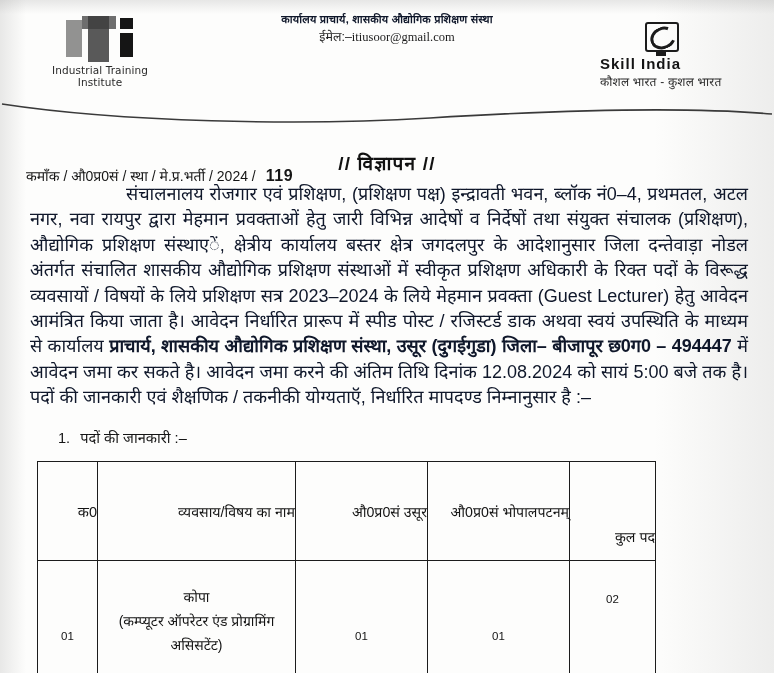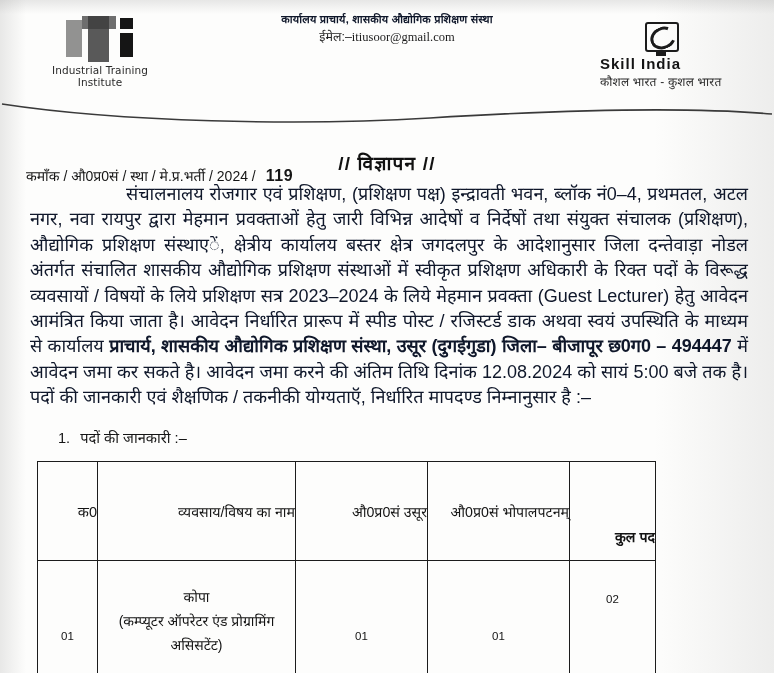--- a/index.html
+++ b/index.html
@@ -283,21 +283,20 @@
   table.posts thead th {
     height: 84px;
     font-size: 14.2px;
     vertical-align: middle;
     font-weight: 400;
   }
   table.posts thead th.sn { font-size: 14.5px; }
   table.posts thead th.total {
     vertical-align: bottom;
     padding-bottom: 14px;
-    font-weight: bold;
   }
   table.posts tbody td {
     height: 118px;
     vertical-align: middle;
     text-align: center;
     font-size: 14.2px;
   }
   table.posts tbody td.num {
     font-size: 11.5px;
     font-family: "Liberation Sans", sans-serif;

